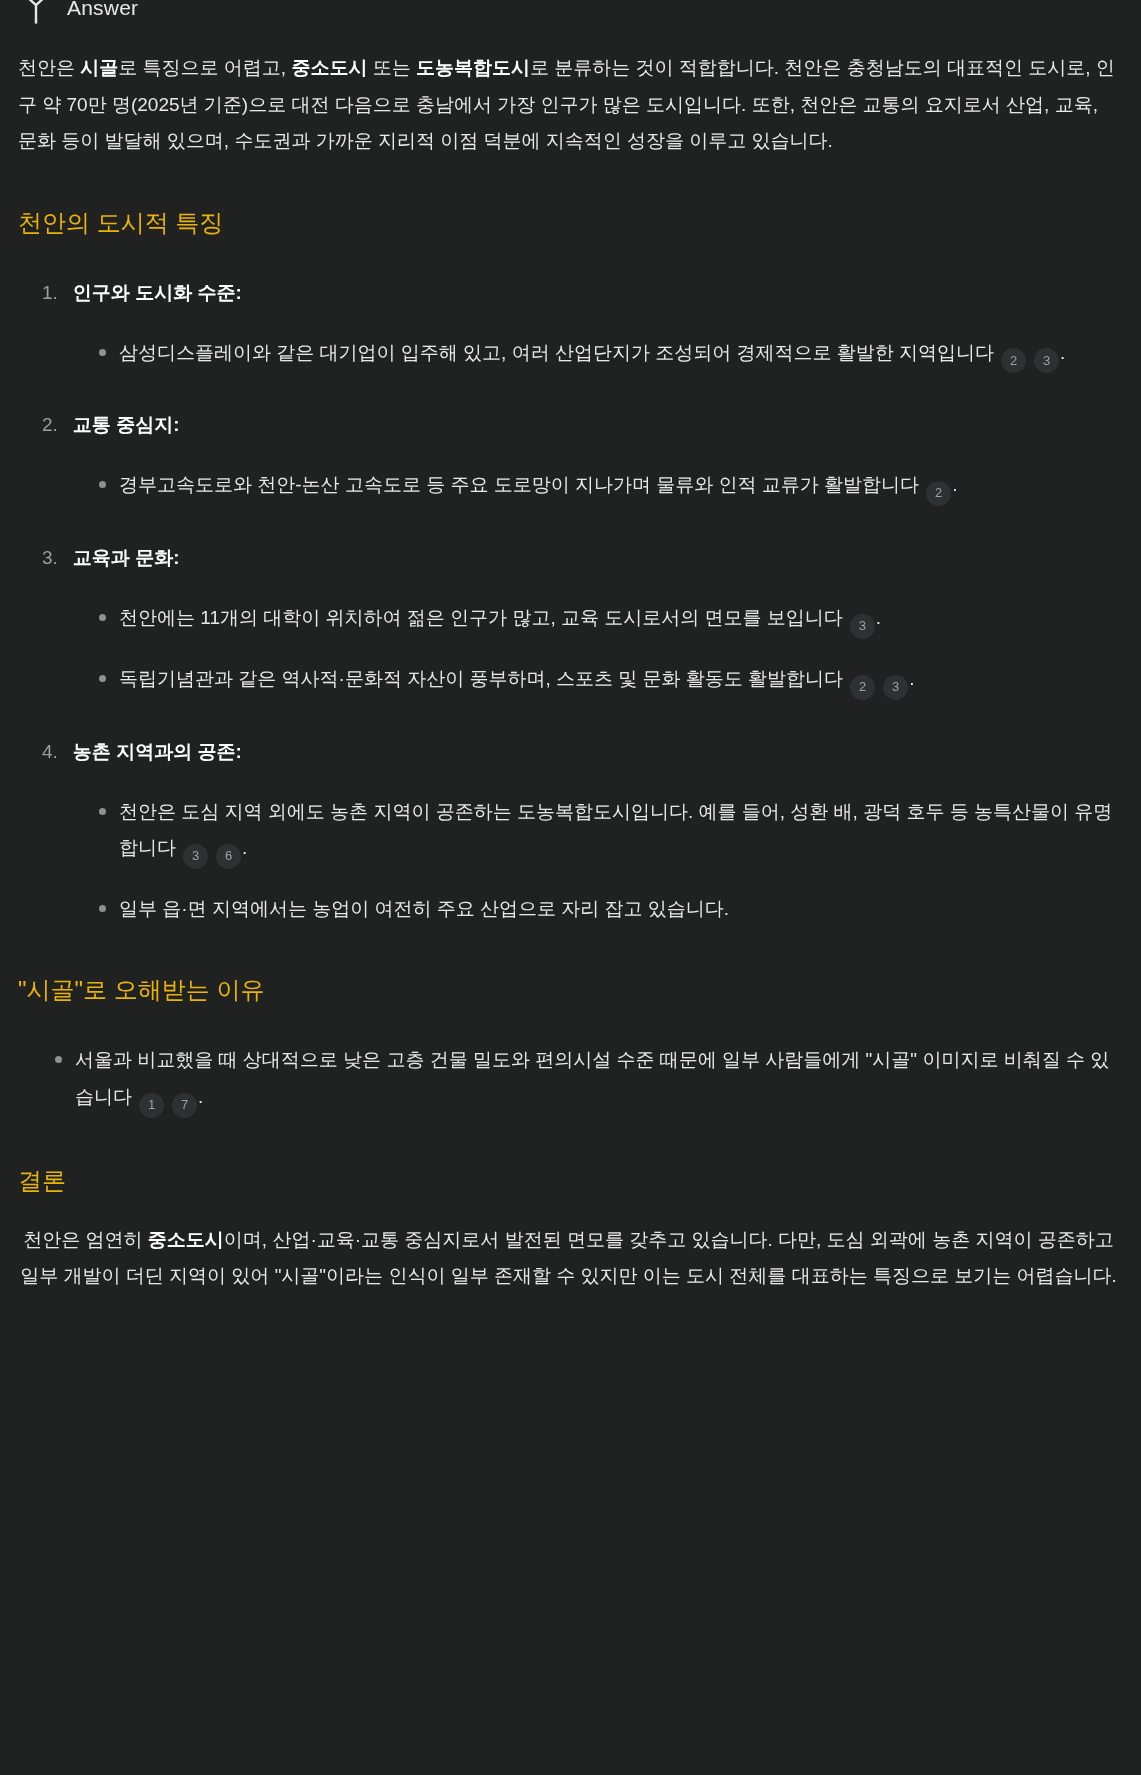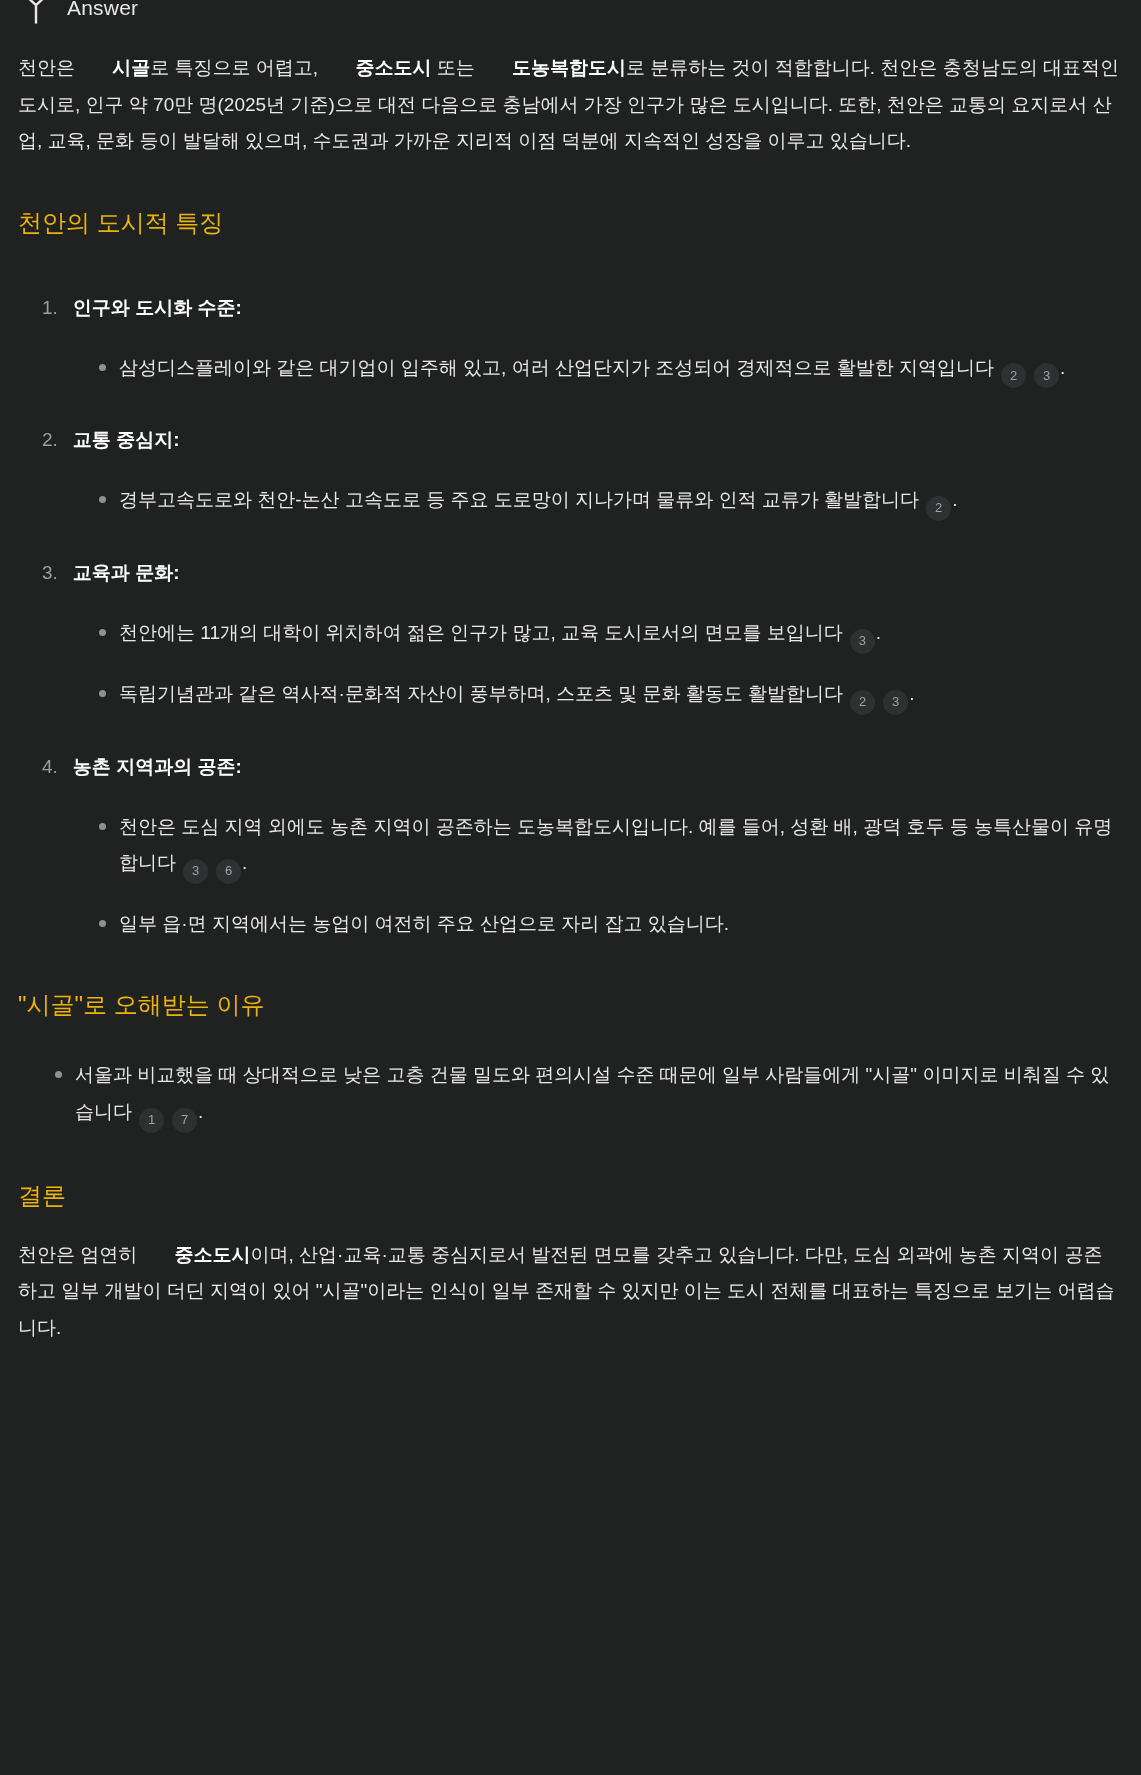--- a/index.html
+++ b/index.html
@@ -26,31 +26,31 @@
     font-size: 21px;
     color: #e8e8e6;
     letter-spacing: 0.2px;
   }
   .para {
     font-size: 19px;
     line-height: 36.5px;
     color: #e8e8e6;
     margin: 21px 0 0 0;
   }
-  .bold { font-weight: 700; color: #ffffff; margin-left: 32px; }
+  .bold { font-weight: 700; color: #ffffff; }
   h2 {
     font-size: 24px;
     font-weight: 400;
     color: #eab308;
     line-height: 32px;
     margin: 47px 0 0 0;
   }
   ol.features {
     list-style: none;
-    margin: 53px 0 0 0;
+    margin: 38px 0 0 0;
     padding: 0 0 0 24px;
   }
   .feature-item { margin-bottom: 36px; }
   .feature-head { font-size: 19px; line-height: 32px; }
   .list-num { color: #9b9f9f; margin-right: 15px; font-weight: 400; }
   .feature-title { font-weight: 700; color: #ffffff; }
   ul.bullets {
     list-style: none;
     margin: 26px 0 0 0;
     padding: 0;
@@ -82,21 +82,21 @@
     width: 25px;
     height: 25px;
     border-radius: 50%;
     background: #2e3131;
     color: #9aa2a2;
     font-size: 13px;
     margin: 0 1px 0 7px;
     vertical-align: -6px;
     cursor: pointer;
   }
-  .conclusion-para { margin-top: 25px; }
+  .conclusion-para { margin-top: 25px; text-align: center; }
 </style>
 </head>
 <body>
 
 <div class="content">
 
   <div class="answer-header">
     <span class="logo-wrap">
       <svg viewBox="0 0 24 24" fill="none" stroke="#e8e8e6" stroke-width="1.7" stroke-linecap="butt" stroke-linejoin="miter">
         <path d="M12 23 V10"></path>

